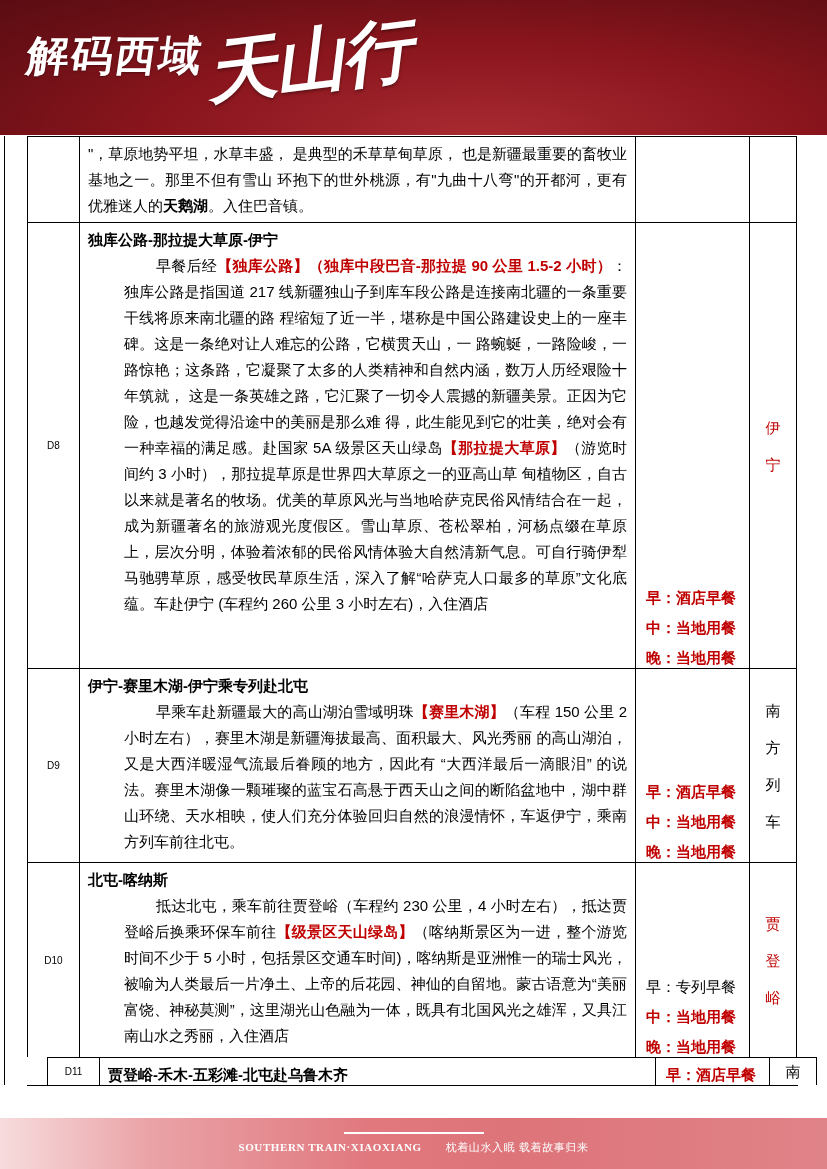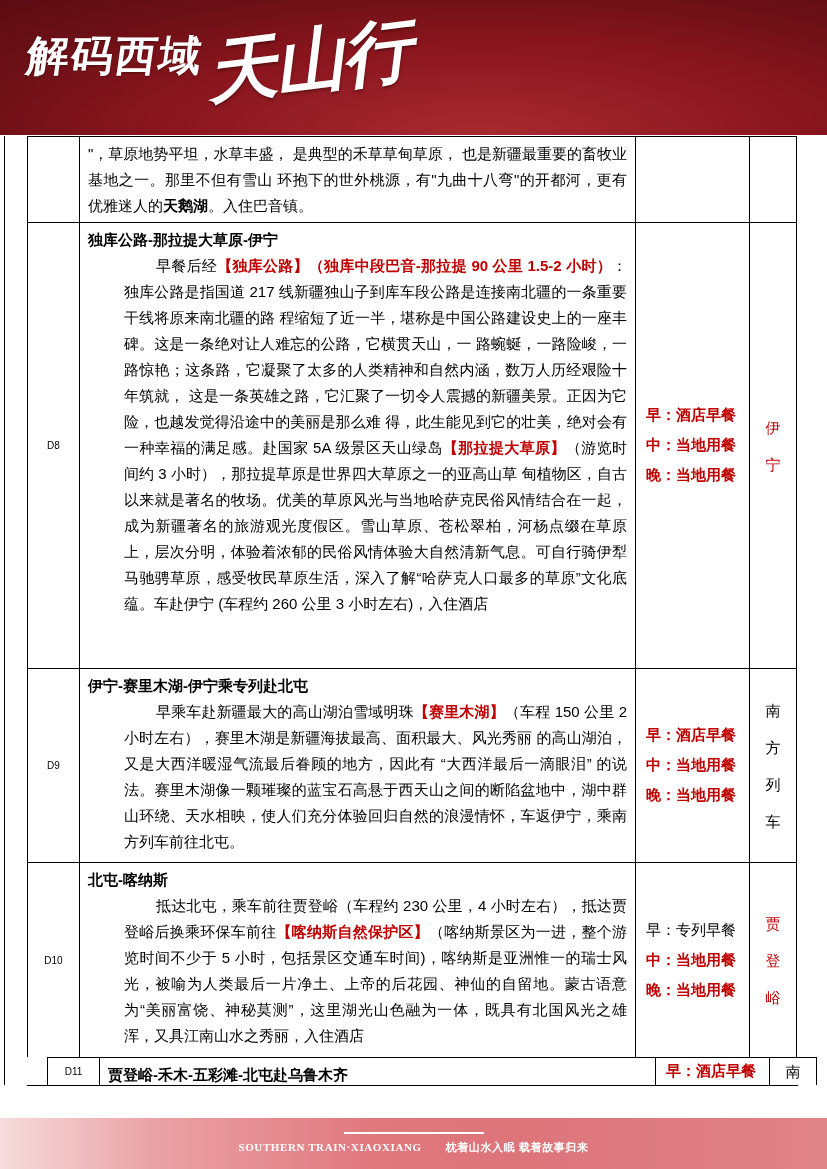--- a/index.html
+++ b/index.html
@@ -28,37 +28,37 @@
   .trow:nth-child(4){ height:195px; }
   .trow:nth-child(5){ height:28px;padding-left:20px; }
   .cell { border-left:1px solid var(--border); border-top:1px solid var(--border); overflow:hidden; }
   .trow .cell:last-child { border-right:1px solid var(--border); }
   .cell.day { display:flex; align-items:center; justify-content:center; font-size:10px; color:#000; }
   .cell.content { padding:4px 8px 0 8px; font-size:15px; line-height:26px; color:#000; }
   .para { text-align:justify; }
   .para.indent { text-indent:32px;margin-left:36px; }
   .seg.b { font-weight:bold; }
   .seg.r { font-weight:bold; color:var(--red); }
-  .cell.meals { display:flex; flex-direction:column; justify-content:center; gap:11px;
+  .cell.meals { display:flex; flex-direction:column; justify-content:flex-end; gap:11px;
     padding-left:10px; font-size:15px; }
   .meal { color:#000; white-space:nowrap; }
   .meal.red { color:var(--red); font-weight:bold; }
   .cell.dest { display:flex; align-items:center; justify-content:center; }
   .dest-text { width:17px; word-break:break-all; line-height:37px; text-align:center;
     font-size:15px; color:#000; }
   .dest-text.red { color:var(--red); }
 
   
   .footer { position:absolute; left:0; top:1118px; width:827px; height:51px;
     background:linear-gradient(90deg,#f7dcdd 0%, #eaa3a7 18%, #e0787e 45%, #dd747a 62%, #e08388 100%);
     display:flex; flex-direction:column; align-items:center; justify-content:center; }
   .footer-line { width:140px; height:2px; background:#fff; margin-bottom:6px; }
   .footer-text { color:#fff; font-family:"Liberation Serif","DejaVu Serif",serif; font-weight:bold;
     font-size:11px; letter-spacing:0.6px; white-space:nowrap; }
-  .footer-text .zh { margin-left:24px; font-family:"Liberation Sans","DejaVu Sans",sans-serif; font-weight:bold; }
+  .footer-text .zh { margin-left:24px; font-family:"Liberation Sans","DejaVu Sans",sans-serif; font-weight:normal; }
 </style>
 </head>
 <body>
 
 <div class="page">
 
   <div class="header">
     <div class="logo">
       <span class="logo-main">解码西域</span>
       <span class="logo-script">天山行</span>
@@ -106,21 +106,21 @@
         </div>
       <div class="cell dest">
           <span class="dest-text">南方列车</span>
         </div>
     </div>
 
     <div class="trow">
       <div class="cell day">D10</div>
       <div class="cell content">
           <div class="para"><span class="seg b">北屯-喀纳斯</span></div>
-          <div class="para indent"><span class="seg n">抵达北屯，乘车前往贾登峪（车程约 230 公里，4 小时左右），抵达贾登峪后换乘环保车前往</span><span class="seg r">【喀纳斯自然保护区】</span><span class="seg n">（喀纳斯景区为一进，整个游览时间不少于 5 小时，包括景区交通车时间)，喀纳斯是亚洲惟一的瑞士风光，被喻为人类最后一片净土、上帝的后花园、神仙的自留地。蒙古语意为“美丽富饶、神秘莫测”，这里湖光山色融为一体，既具有北国风光之雄浑，又具江南山水之秀丽，入住酒店</span></div>
+          <div class="para indent"><span class="seg n">抵达北屯，乘车前往贾登峪（车程约 230 公里，4 小时左右），抵达贾登峪后换乘环保车前往</span><span class="seg r">【级景区天山绿岛】</span><span class="seg n">（喀纳斯景区为一进，整个游览时间不少于 5 小时，包括景区交通车时间)，喀纳斯是亚洲惟一的瑞士风光，被喻为人类最后一片净土、上帝的后花园、神仙的自留地。蒙古语意为“美丽富饶、神秘莫测”，这里湖光山色融为一体，既具有北国风光之雄浑，又具江南山水之秀丽，入住酒店</span></div>
         </div>
       <div class="cell meals">
           <div class="meal">早：专列早餐</div>
           <div class="meal red">中：当地用餐</div>
           <div class="meal red">晚：当地用餐</div>
         </div>
       <div class="cell dest">
           <span class="dest-text red">贾登峪</span>
         </div>
     </div>

